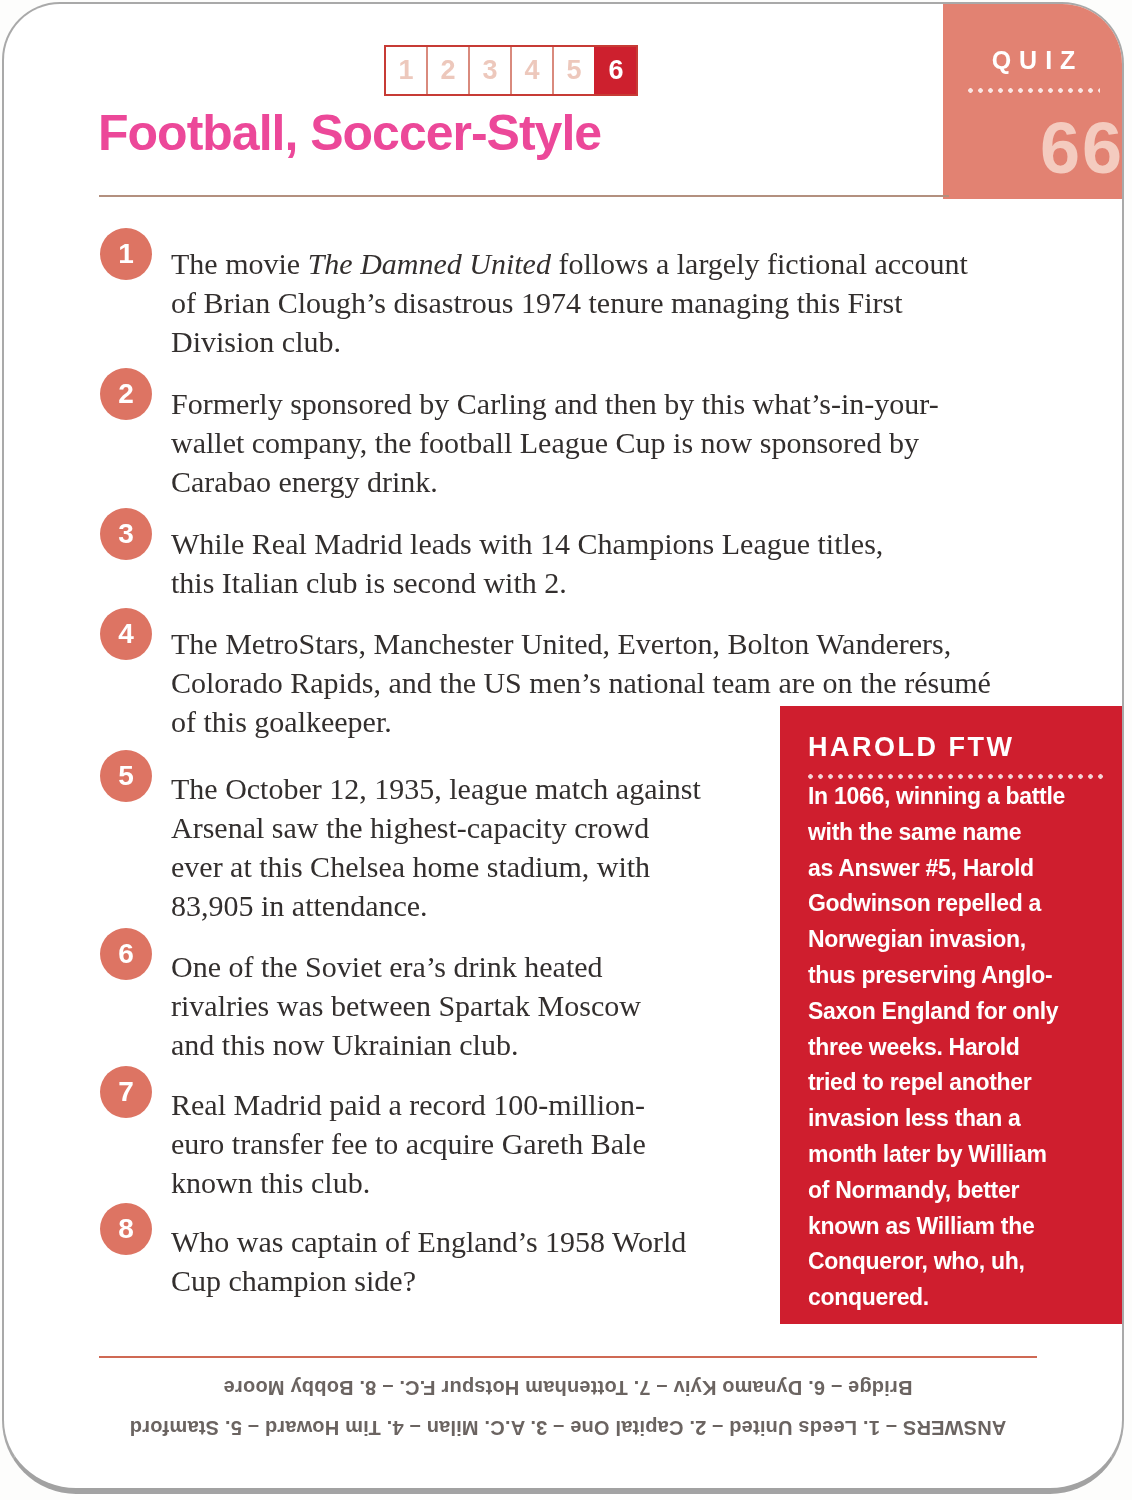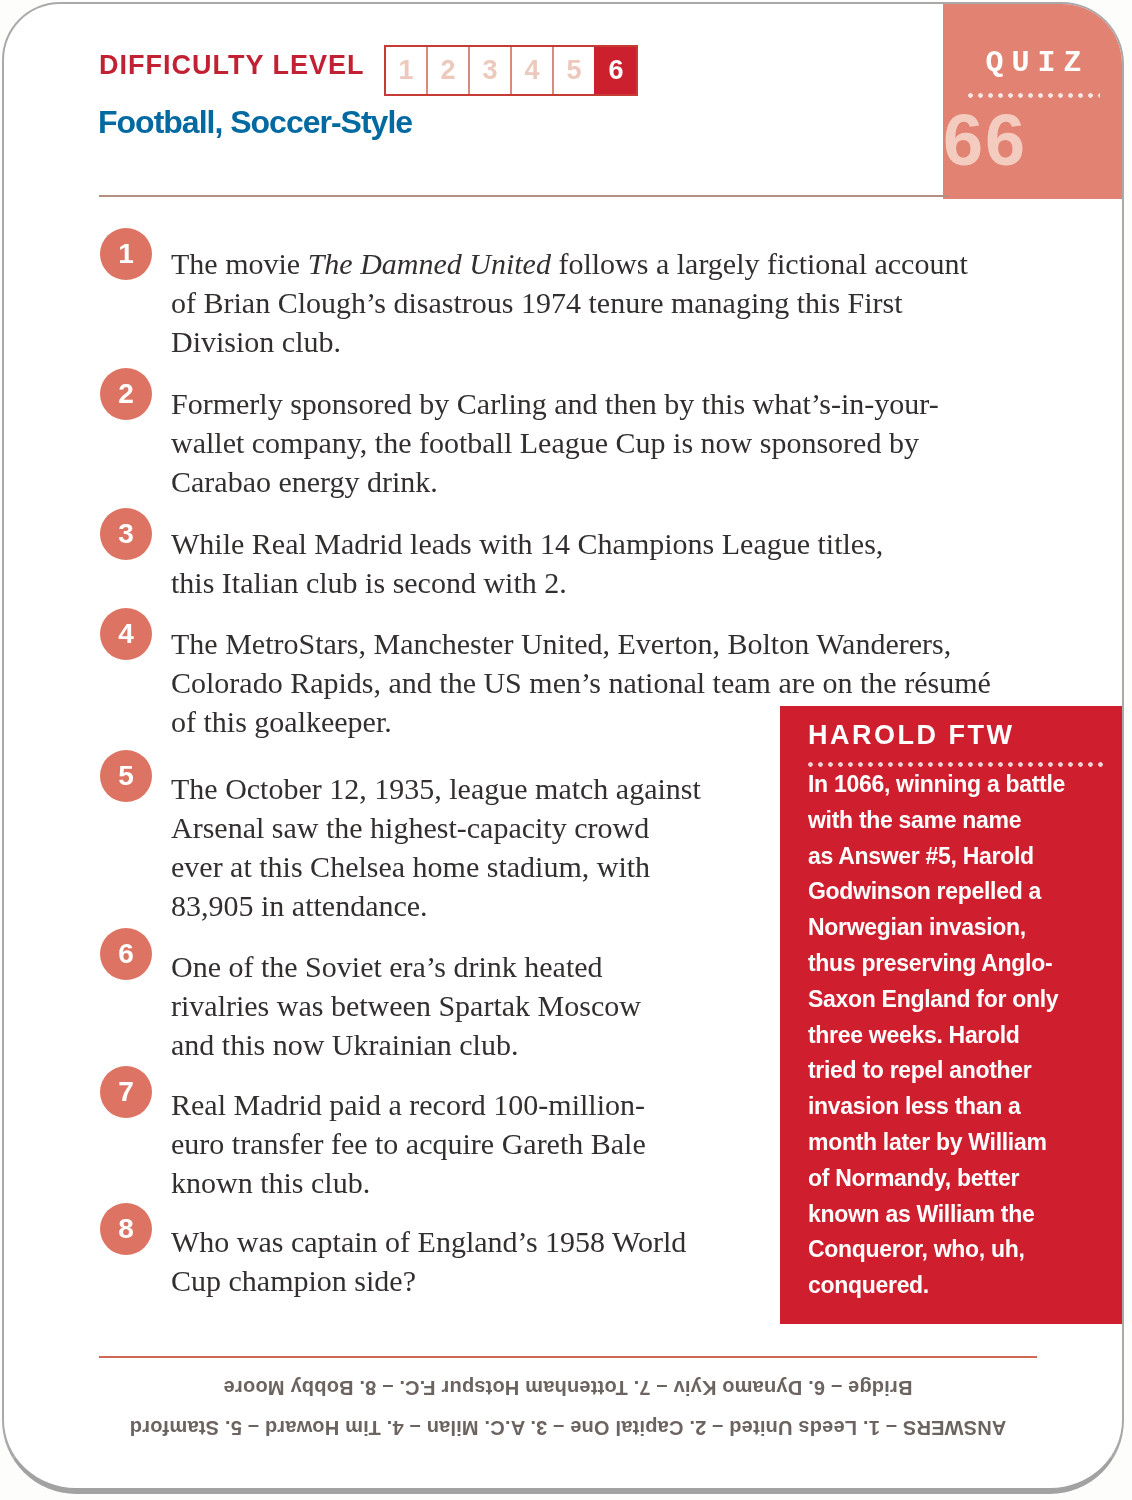--- a/index.html
+++ b/index.html
@@ -34,37 +34,37 @@
     border-left:2px solid #d98a7d;
   }
   .diff-cell:first-child { border-left:none; }
   .diff-cell.active { background:#cd202e; color:#ffffff; border-left-color:#cd202e; }
   .quiz-badge {
     position:absolute; top:-2px; right:-2px; width:181px; height:197px;
     background:#e28272; border-top-right-radius:60px;
   }
   .quiz-label {
     margin-top:44px; text-align:center;
-    font-size:30px; font-weight:bold; color:#ffffff;
-    letter-spacing:8px; text-indent:8px;font-family:Liberation Mono, monospace;
+    font-size:25px; font-weight:bold; color:#ffffff;
+    letter-spacing:8px; text-indent:8px;
   }
   .dots {
     height:5px;
     background:radial-gradient(circle at 2.5px 2.5px, rgba(255,255,255,0.8) 2px, transparent 2.6px);
     background-size:10px 5px; background-repeat:repeat-x;
   }
   .quiz-dots { width:132px; margin:13px auto 0 auto; }
   .quiz-number {
-    margin-top:1px; text-align:left;
+    margin-top:14px; text-align:right;
     font-size:72px; font-weight:bold; color:#f4cbbf; letter-spacing:2px;
   }
   .page-title {
     position:absolute; left:94px; top:100px;
-    font-size:32px; font-weight:bold; letter-spacing:-1px;
-    color:#0369a1;
+    font-size:50px; font-weight:bold; letter-spacing:-1px;
+    color:#ec4899;
     text-align:center;
   }
   .title-rule {
     position:absolute; left:95px; top:191px; width:850px; height:2px;
     background:#b3907f;
   }
   
   .question { position:absolute; left:96px; display:flex; align-items:flex-start; }
   .q-circle {
     flex:0 0 auto; width:52px; height:52px; margin-top:4px;
@@ -80,21 +80,21 @@
     white-space:pre-line;
   }
   .q-text .ital { font-style:italic; }
   .w-wide   { width:880px;margin-top:20px; }
   .w-narrow { width:620px;margin-top:23px; }
   
   .sidebar {
     position:absolute; left:776px; top:702px; width:348px; height:618px;
     box-sizing:border-box;
     background:#cf1e2e; color:#ffffff;
-    padding:14px 20px 0 28px;
+    padding:26px 20px 0 28px;
   }
   .sidebar-title {
     font-size:27px; font-weight:bold; letter-spacing:2.5px;
   }
   .sidebar-dots { margin-top:11px; width:100%; }
   .sidebar-body {
     font-size:23px; font-weight:bold; letter-spacing:-0.3px;
     line-height:35.8px; white-space:pre-line;
   }
   
@@ -109,21 +109,20 @@
     font-size:20px; font-weight:bold; color:#6b6461;
     letter-spacing:0.2px; line-height:40px;
     white-space:pre-line;
   }
 </style>
 </head>
 <body>
 
 <div class="card">
 
-  <div class="difficulty-label">DIFFICULTY LEVEL</div>
 
   <div class="difficulty-strip">
     <div class="diff-cell">1</div>
     <div class="diff-cell">2</div>
     <div class="diff-cell">3</div>
     <div class="diff-cell">4</div>
     <div class="diff-cell">5</div>
     <div class="diff-cell active">6</div>
   </div>
 

